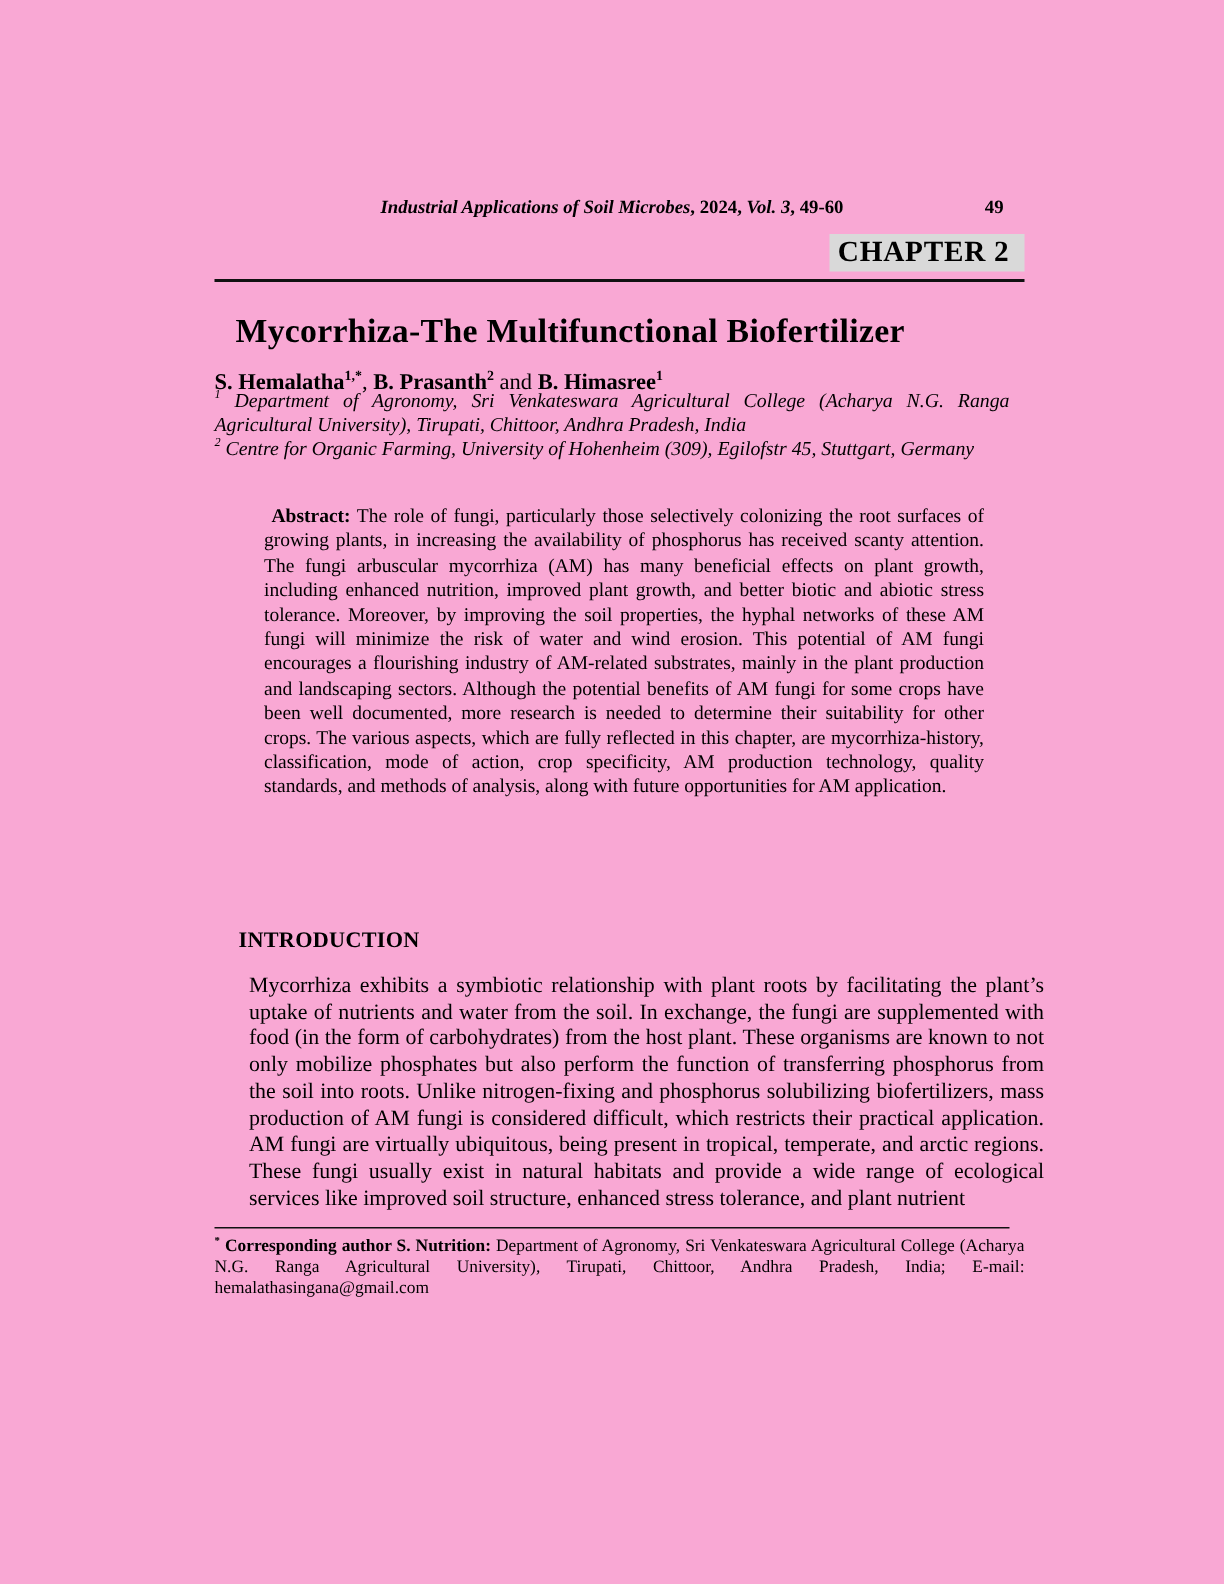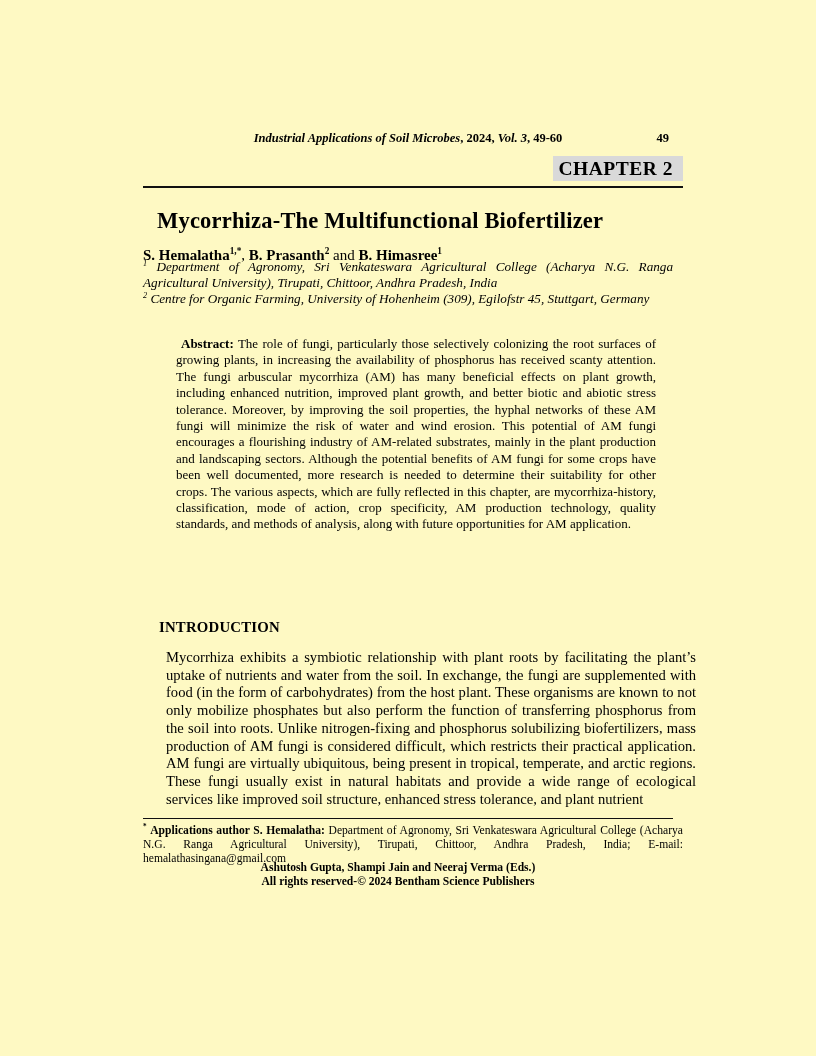--- a/index.html
+++ b/index.html
@@ -1,19 +1,19 @@
 <!DOCTYPE html>
 <html style="--badge_bg: #d9d9d9; --text: #000000;"><head>
 <meta charset="utf-8">
 <style>
   html,body{margin:0;padding:0;background:#ffffff;}
   .page{
     position:relative;
     width:816px;height:1056px;
-    background:#fef9c3;
+    background:#f9a8d4;
     color:var(--text,#000000);
     font-family:"Liberation Serif", serif;
     overflow:hidden;
   }
   .b{font-weight:bold;}
   .bi{font-weight:bold;font-style:italic;}
   sup{font-size:0.62em;line-height:0;}
 
   
   .header-row{
@@ -104,20 +104,16 @@
   <div class="affil affil-1"><sup>1</sup> <span>Department of Agronomy, Sri Venkateswara Agricultural College (Acharya N.G. Ranga Agricultural University), Tirupati, Chittoor, Andhra Pradesh, India</span></div>
   <div class="affil affil-2"><sup>2</sup> <span>Centre for Organic Farming, University of Hohenheim (309), Egilofstr 45, Stuttgart, Germany</span></div>
 
   <div class="abstract"><span class="b">Abstract:</span> <span>The role of fungi, particularly those selectively colonizing the root surfaces of growing plants, in increasing the availability of phosphorus has received scanty attention. The fungi arbuscular mycorrhiza (AM) has many beneficial effects on plant growth, including enhanced nutrition, improved plant growth, and better biotic and abiotic stress tolerance. Moreover, by improving the soil properties, the hyphal networks of these AM fungi will minimize the risk of water and wind erosion. This potential of AM fungi encourages a flourishing industry of AM-related substrates, mainly in the plant production and landscaping sectors. Although the potential benefits of AM fungi for some crops have been well documented, more research is needed to determine their suitability for other crops. The various aspects, which are fully reflected in this chapter, are mycorrhiza-history, classification, mode of action, crop specificity, AM production technology, quality standards, and methods of analysis, along with future opportunities for AM application.</span></div>
 
 
   <h2 class="section-heading">INTRODUCTION</h2>
   <p class="body-para">Mycorrhiza exhibits a symbiotic relationship with plant roots by facilitating the plant’s uptake of nutrients and water from the soil. In exchange, the fungi are supplemented with food (in the form of carbohydrates) from the host plant. These organisms are known to not only mobilize phosphates but also perform the function of transferring phosphorus from the soil into roots. Unlike nitrogen-fixing and phosphorus solubilizing biofertilizers, mass production of AM fungi is considered difficult, which restricts their practical application. AM fungi are virtually ubiquitous, being present in tropical, temperate, and arctic regions. These fungi usually exist in natural habitats and provide a wide range of ecological services like improved soil structure, enhanced stress tolerance, and plant nutrient</p>
 
   <div class="footnote-rule"></div>
-  <div class="footnote"><sup class="b">*</sup> <span class="b">Applications author S. Hemalatha:</span> <span>Department of Agronomy, Sri Venkateswara Agricultural College (Acharya N.G. Ranga Agricultural University), Tirupati, Chittoor, Andhra Pradesh, India; E-mail: hemalathasingana@gmail.com</span></div>
+  <div class="footnote"><sup class="b">*</sup> <span class="b">Corresponding author S. Nutrition:</span> <span>Department of Agronomy, Sri Venkateswara Agricultural College (Acharya N.G. Ranga Agricultural University), Tirupati, Chittoor, Andhra Pradesh, India; E-mail: hemalathasingana@gmail.com</span></div>
 
-  <div class="publisher">
-    <div>Ashutosh Gupta, Shampi Jain and Neeraj Verma (Eds.)</div>
-    <div>All rights reserved-© 2024 Bentham Science Publishers</div>
-  </div>
 
 </div>
 
 </body></html>

